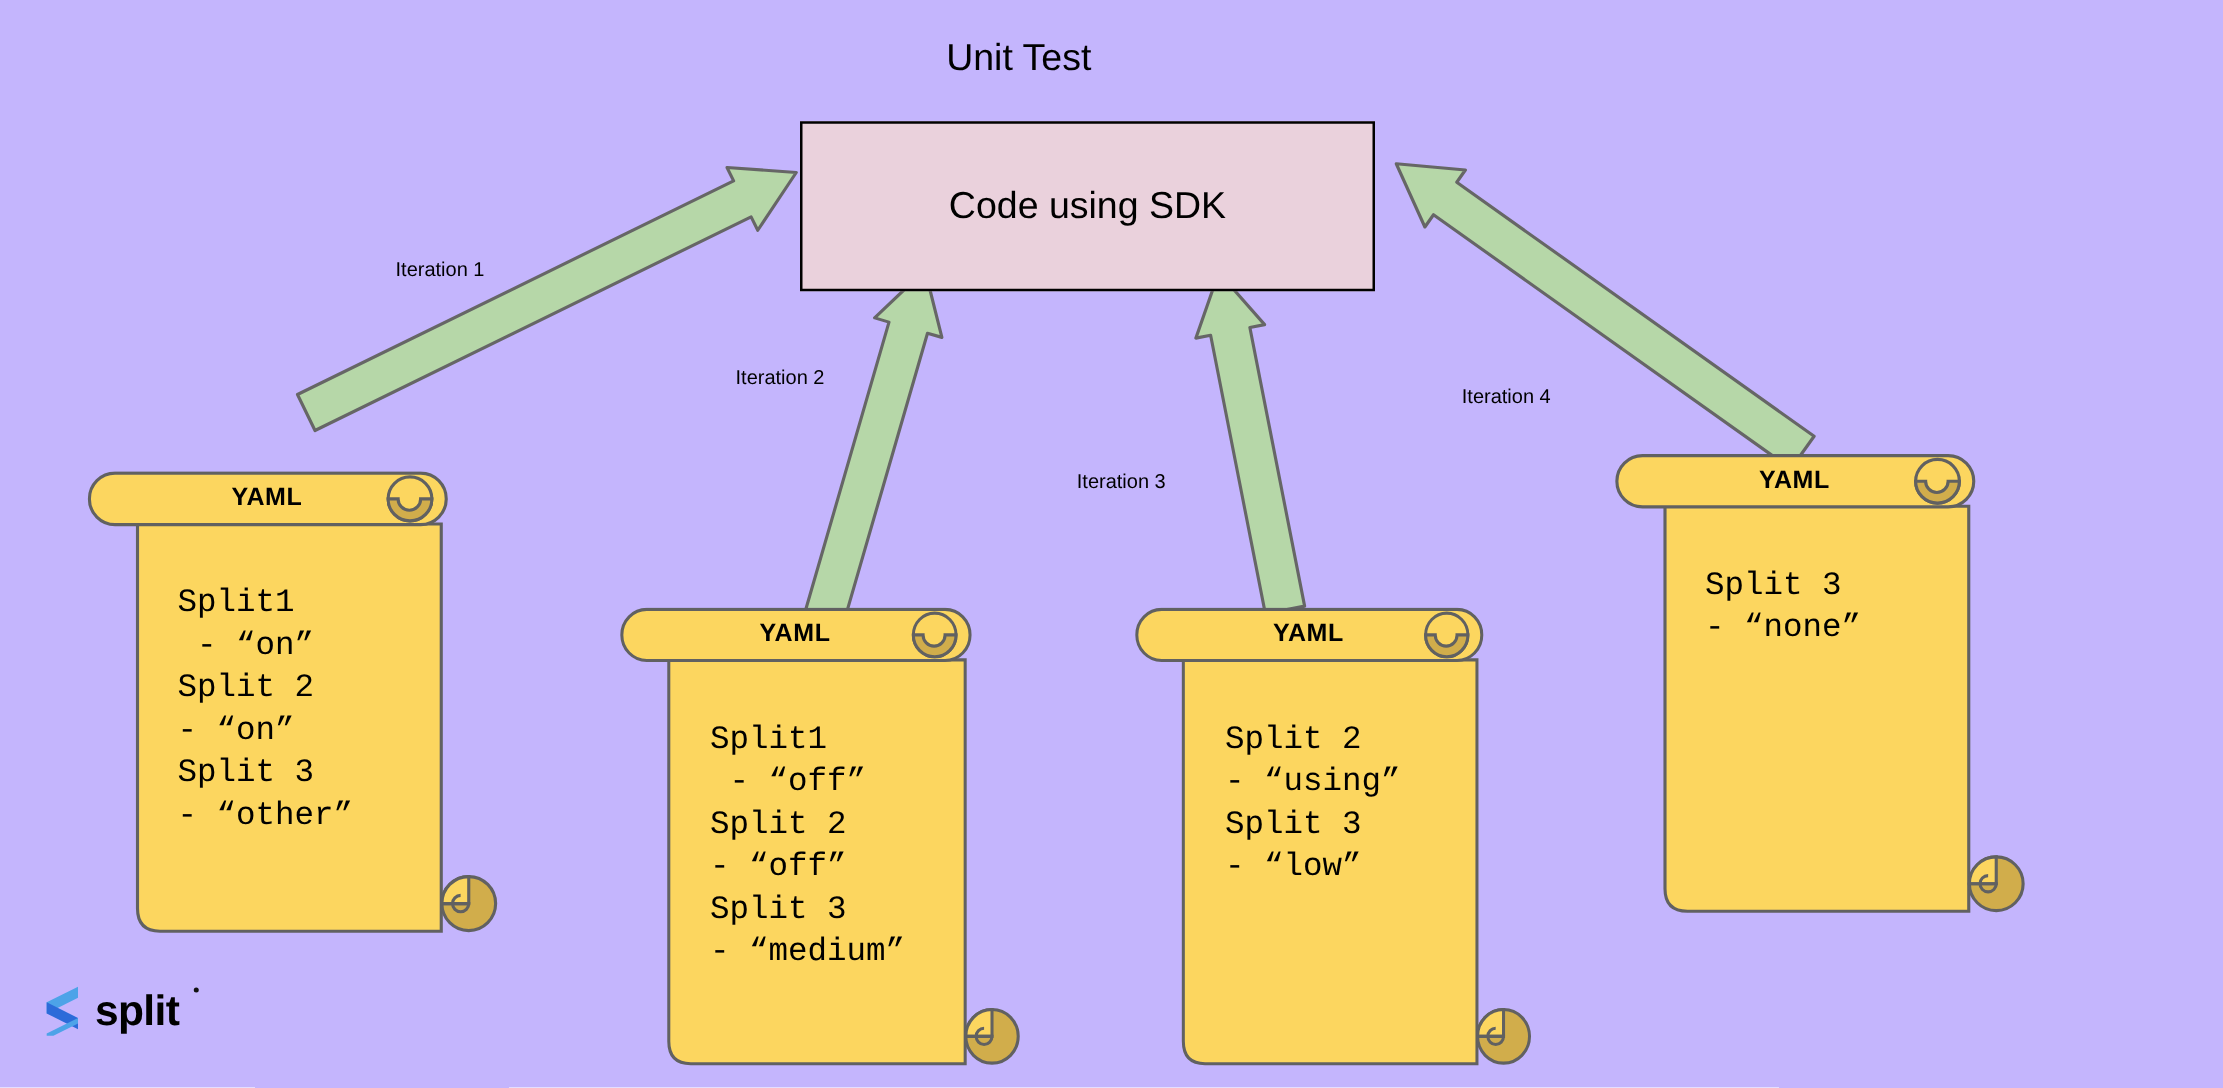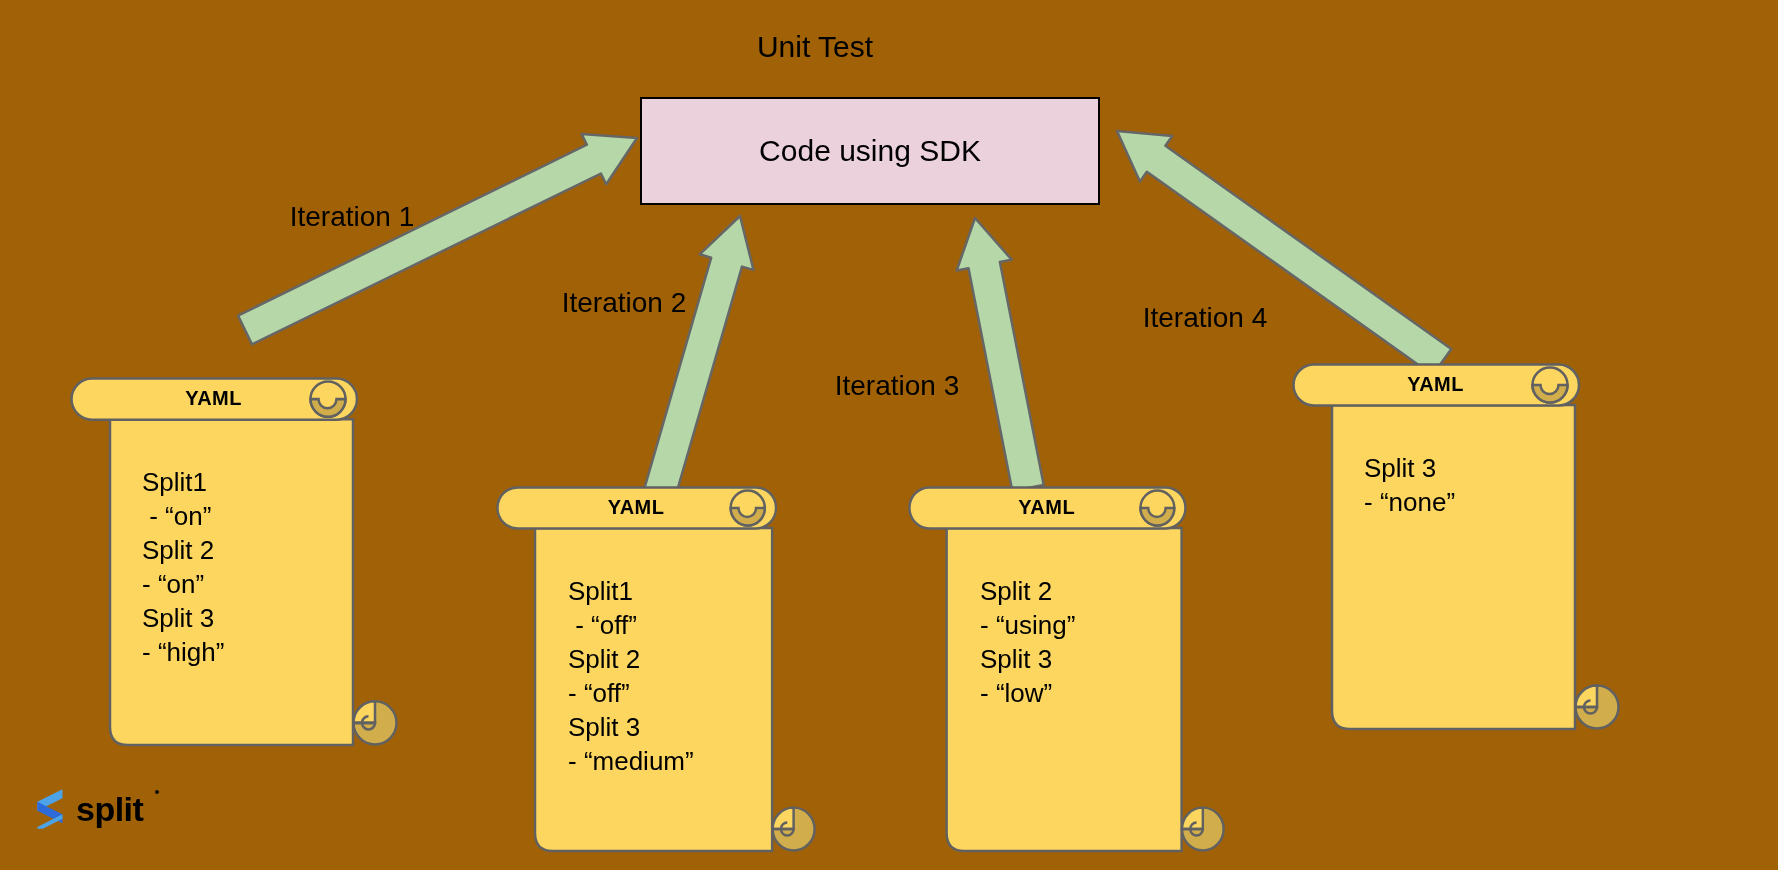--- a/index.html
+++ b/index.html
@@ -1,40 +1,40 @@
 <!DOCTYPE html>
 <html><head>
 <meta charset="utf-8">
 <style>
   html,body{margin:0;padding:0;background:#ffffff;}
   body{font-family:"Liberation Sans", sans-serif;color:#000;}
-  #canvas{position:relative;width:1778px;height:870px;background:#a16207;overflow:hidden;}
+  #canvas{position:relative;width:1778px;height:870px;background:#c4b5fd;overflow:hidden;}
 
   .abs{position:absolute;}
 
   #title{left:815px;top:30px;transform:translateX(-50%);font-size:30px;white-space:nowrap;}
 
-  #sdk-box{left:640px;top:97px;width:460px;height:108px;background:#ead1dc;border:2px solid #000;
+  #sdk-box{left:640px;top:97px;width:460px;height:136px;background:#ead1dc;border:2px solid #000;
            display:flex;align-items:center;justify-content:center;box-sizing:border-box;}
   #sdk-box .box-label{font-size:30px;}
 
-  .iter-label{font-size:28px;transform:translate(-50%,-50%);white-space:nowrap;}
+  .iter-label{font-size:16px;transform:translate(-50%,-50%);white-space:nowrap;}
   #iter1{left:352px;top:217px;}
   #iter2{left:612px;top:303px;margin-left:12px;}
   #iter3{left:897px;top:386px;}
   #iter4{left:1205px;top:318px;text-align:right;}
 
   #arrow-layer{left:0;top:0;width:1778px;height:870px;}
 
   .scroll{position:absolute;}
   .scroll svg.scroll-bg{position:absolute;left:0;top:0;width:100%;height:100%;}
   .scroll .scroll-header{position:absolute;left:0;top:0;width:87%;height:42px;
         display:flex;align-items:center;justify-content:center;
         font-weight:bold;font-size:20px;letter-spacing:0.5px;}
-  .scroll .scroll-lines{position:absolute;left:72px;top:88px;font-size:26px;line-height:34px;}
+  .scroll .scroll-lines{position:absolute;left:72px;top:88px;font-size:26px;line-height:34px;font-family:Liberation Mono, monospace;}
   .scroll .line{white-space:pre;}
 
   #scroll1{left:70px;top:377px;width:330px;height:370px;}
   #scroll2{left:496px;top:486px;width:322px;height:367px;}
   #scroll3{left:908px;top:486px;width:319px;height:367px;}
   #scroll4{left:1292px;top:363px;width:330px;height:368px;}
 
   #logo{left:32px;top:786px;display:flex;align-items:center;gap:10px;}
   #logo .wordmark{font-size:34px;font-weight:bold;letter-spacing:-0.5px;line-height:1;text-align:center;}
   #logo .tm-dot{width:4px;height:4px;background:#111;border-radius:50%;align-self:flex-start;margin-top:4px;margin-left:2px;}
@@ -82,21 +82,21 @@
     <svg class="scroll-bg" viewBox="0 0 330 368" preserveAspectRatio="none">
       <use href="#scroll-shape" xlink:href="#scroll-shape"></use>
     </svg>
     <div class="scroll-header">YAML</div>
     <div class="scroll-lines">
       <div class="line">Split1</div>
       <div class="line"> - “on”</div>
       <div class="line">Split 2</div>
       <div class="line">- “on”</div>
       <div class="line">Split 3</div>
-      <div class="line">- “high”</div>
+      <div class="line">- “other”</div>
     </div>
   </div>
 
   <div id="scroll2" class="scroll">
     <svg class="scroll-bg" viewBox="0 0 330 368" preserveAspectRatio="none">
       <use href="#scroll-shape" xlink:href="#scroll-shape"></use>
     </svg>
     <div class="scroll-header">YAML</div>
     <div class="scroll-lines">
       <div class="line">Split1</div>

